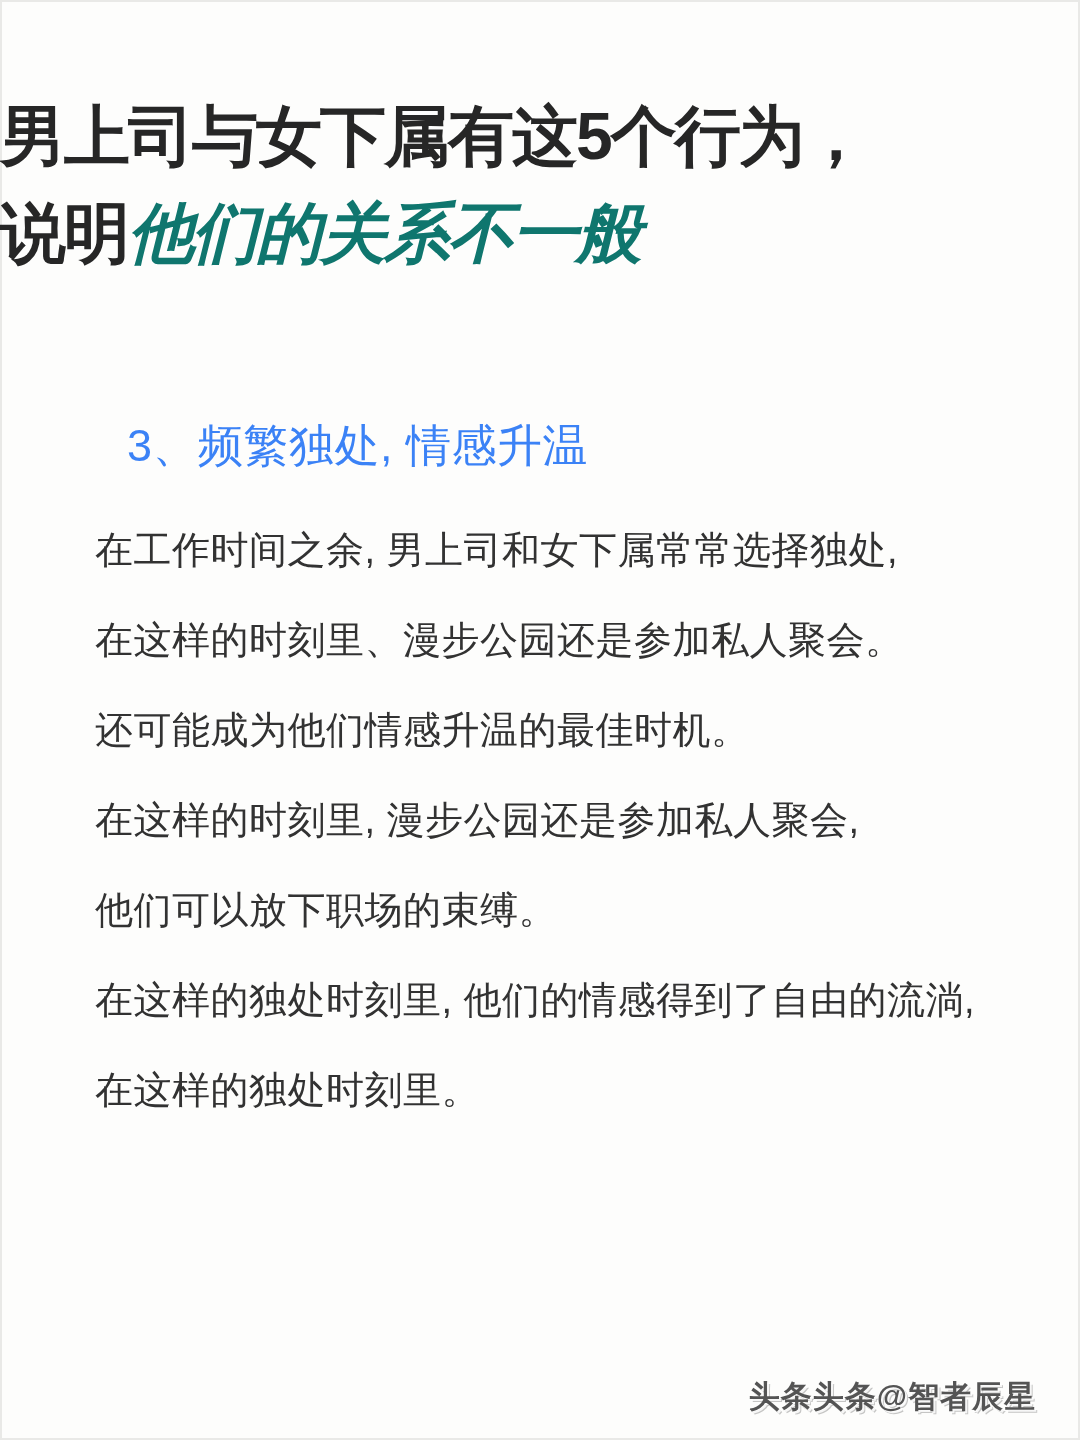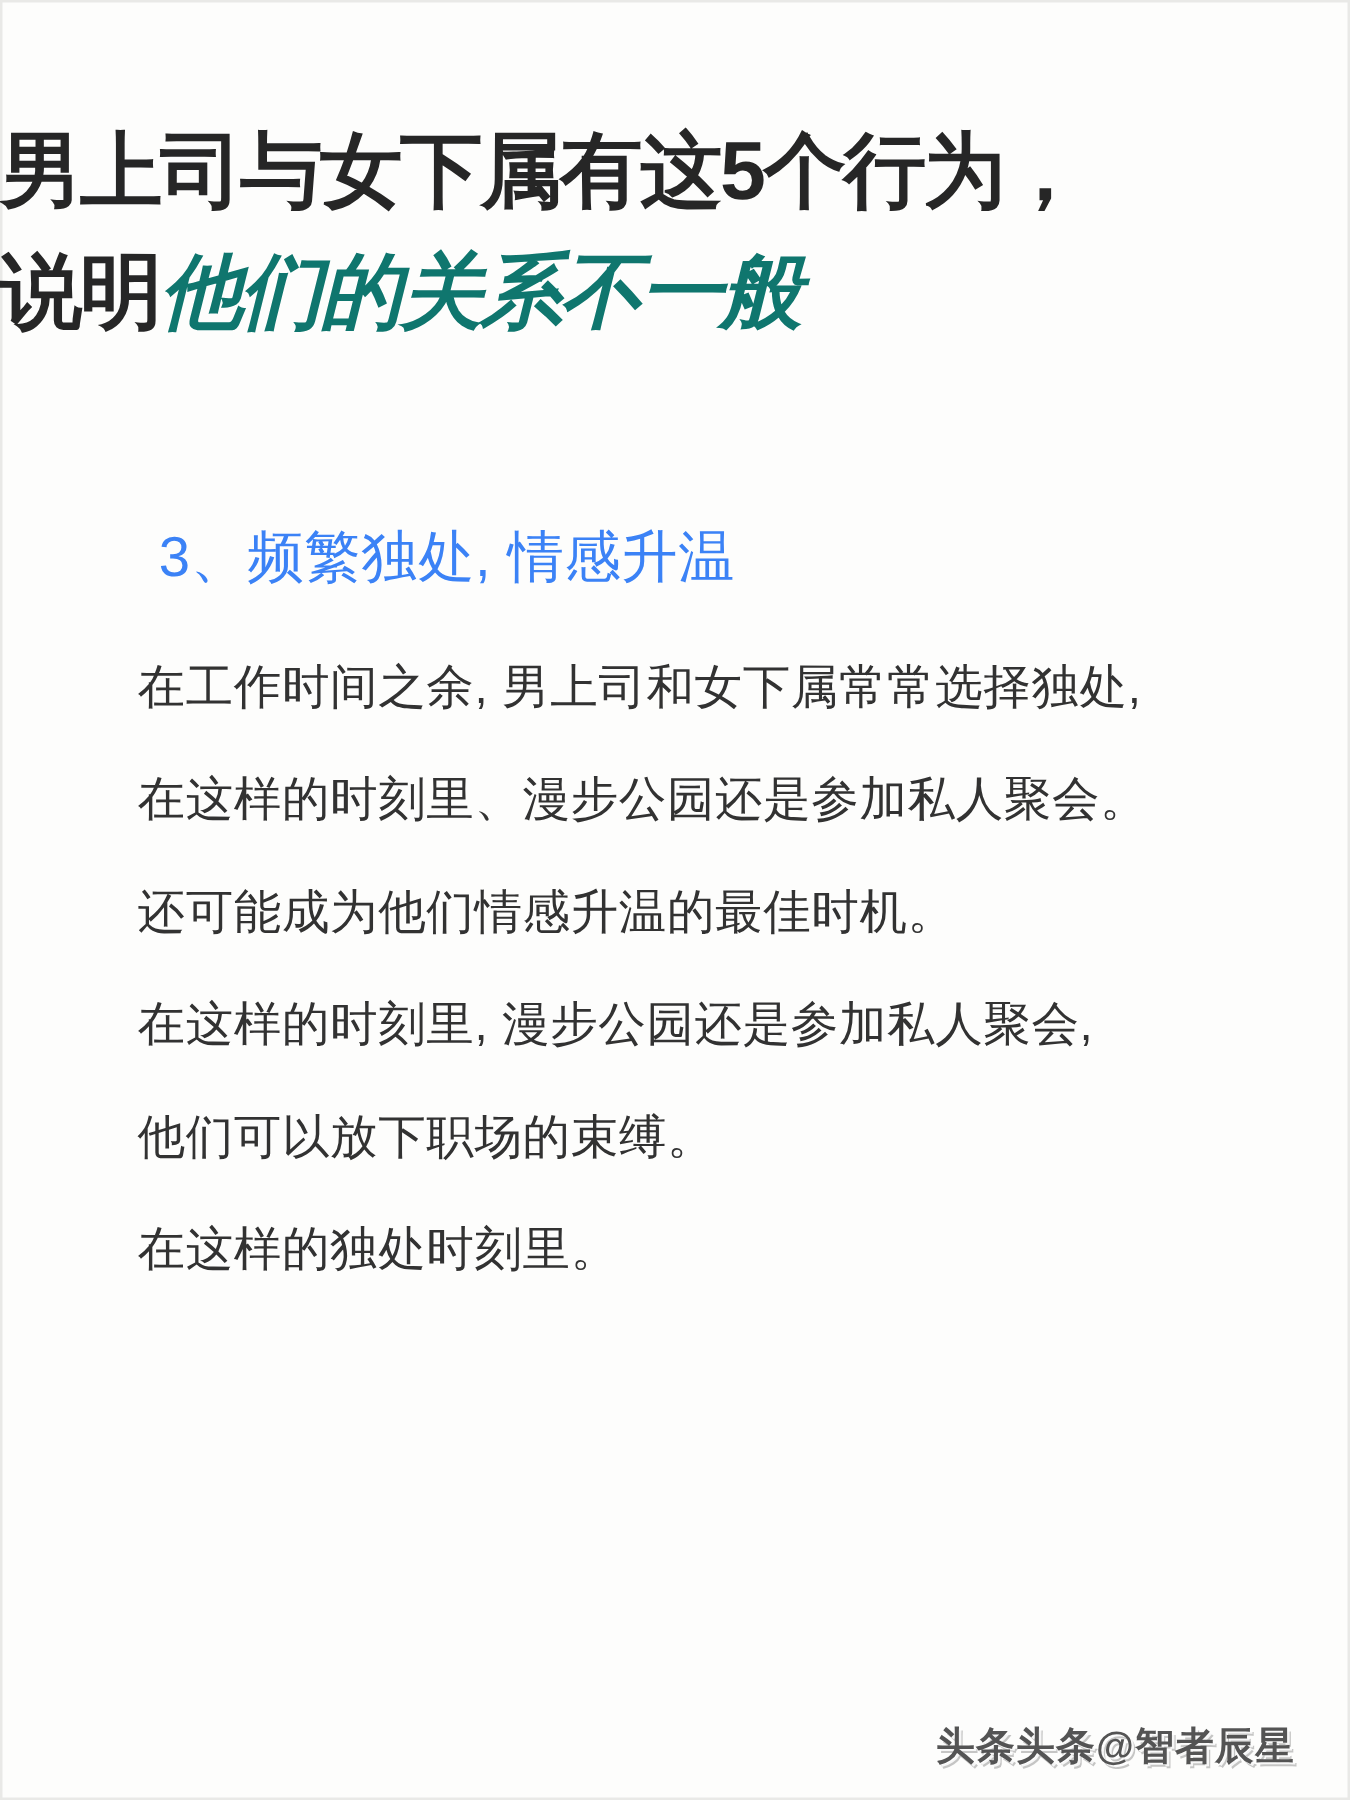--- a/index.html
+++ b/index.html
@@ -38,21 +38,21 @@
     font-size: 45px;
     font-weight: 400;
     color: #3b82f6;
     letter-spacing: 0.5px;
     white-space: nowrap;
     margin-left: 32px;
   }
   .body-block {
     position: absolute;
     top: 505px;
-    left: 110px;
+    left: 95px;
     right: 40px;
     font-size: 38px;
     font-weight: 400;
     color: #323232;
     letter-spacing: 0.5px;
   }
   .body-line {
     display: block;
     height: 90px;
     line-height: 90px;
@@ -82,18 +82,19 @@
   </div>
 
   <div class="section-heading">3、频繁独处, 情感升温</div>
 
   <div class="body-block">
     <span class="body-line">在工作时间之余, 男上司和女下属常常选择独处,</span>
     <span class="body-line">在这样的时刻里、漫步公园还是参加私人聚会。</span>
     <span class="body-line">还可能成为他们情感升温的最佳时机。</span>
     <span class="body-line">在这样的时刻里, 漫步公园还是参加私人聚会,</span>
     <span class="body-line">他们可以放下职场的束缚。</span>
+    <span class="body-line">在这样的独处时刻里, 他们的情感得到了自由的流淌,</span>
     <span class="body-line">在这样的独处时刻里。</span>
   </div>
 
   <div class="watermark">头条头条@智者辰星</div>
 
 </div>
 
 </body></html>

